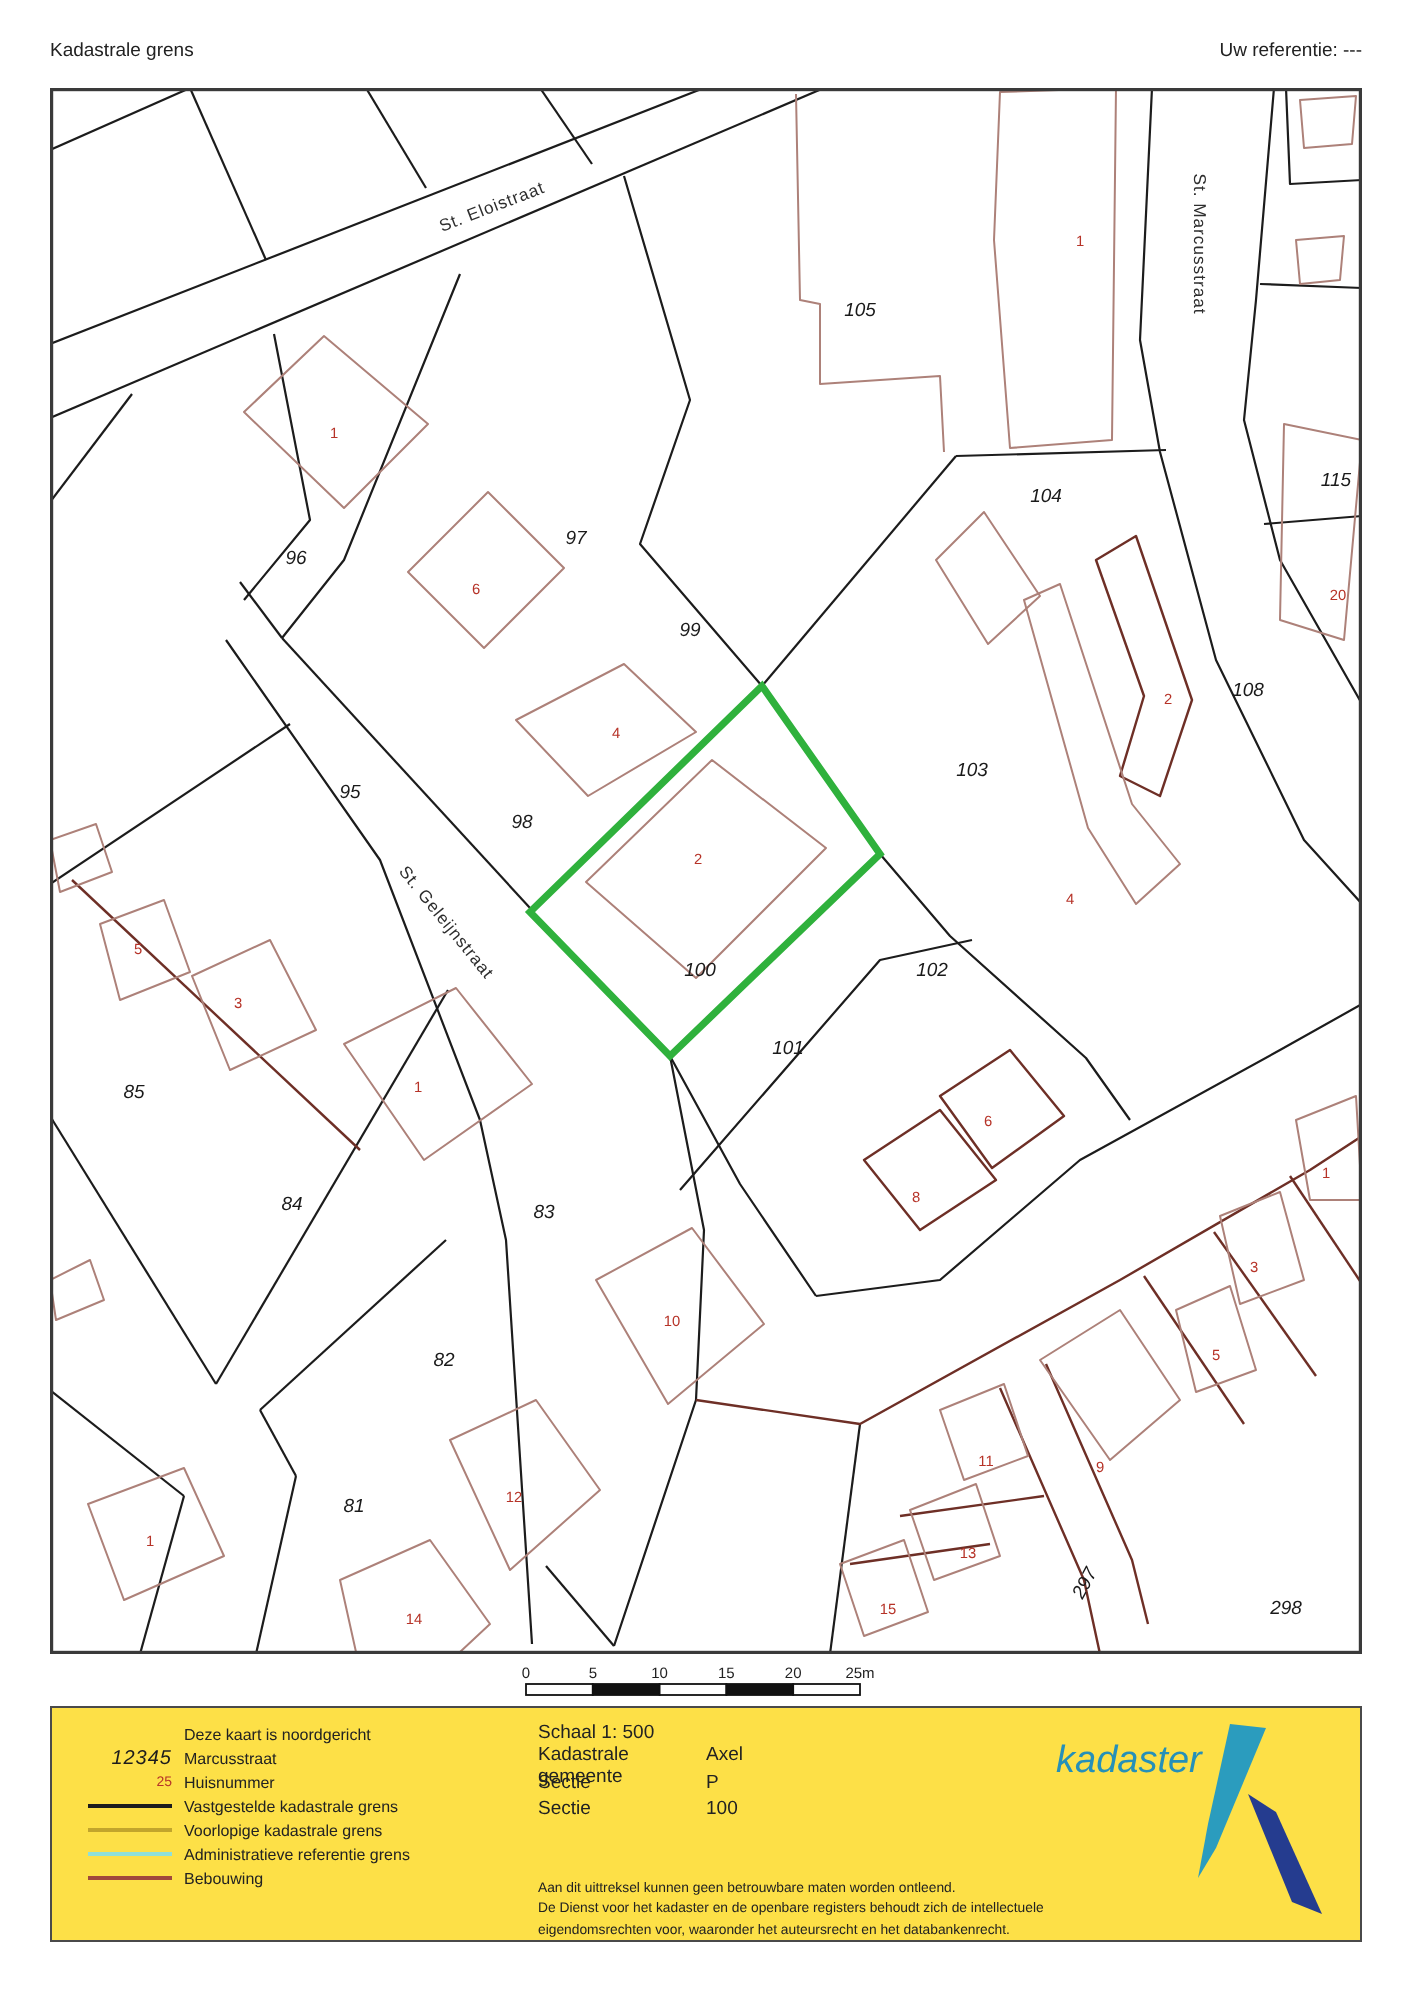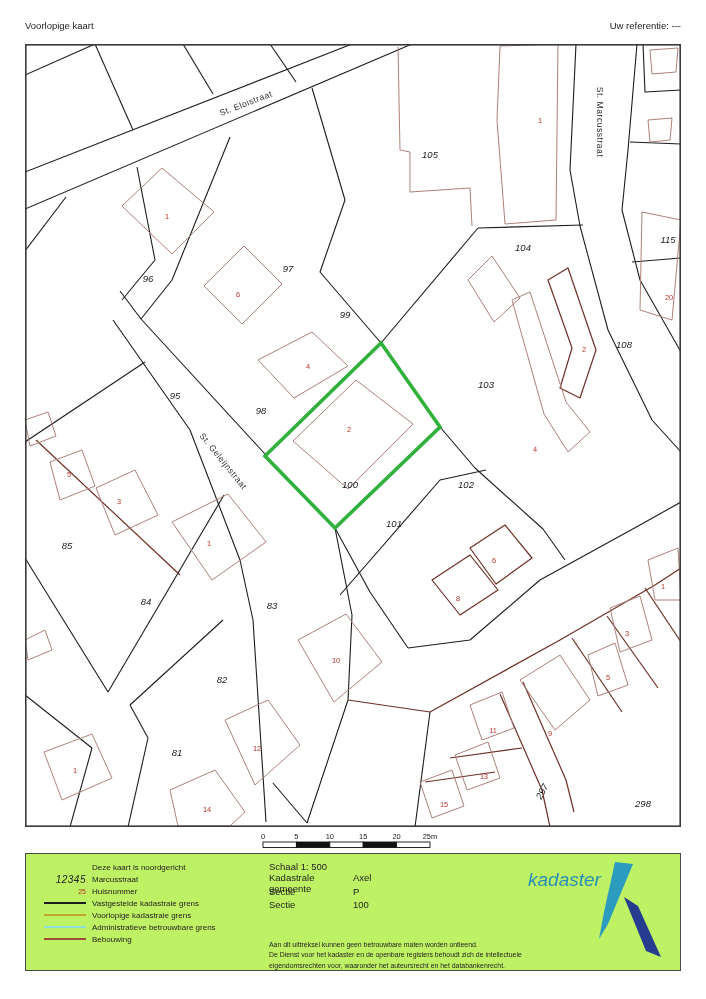--- a/index.html
+++ b/index.html
@@ -2,21 +2,21 @@
 <html><head>
 <meta charset="utf-8">
 <style>
   html,body{margin:0;padding:0;background:#ffffff;}
   body{width:706px;height:999px;position:relative;font-family:"Liberation Sans",sans-serif;color:#1c1c1c;overflow:hidden;}
   .hdr{position:absolute;top:20px;font-size:9.5px;color:#222;}
   #hdr-left{left:25px;}
   #hdr-right{right:25px;text-align:right;}
   #map-wrap{position:absolute;left:25px;top:44px;width:656px;height:783px;}
   #scale-svg{position:absolute;left:255px;top:831px;width:200px;height:20px;}
-  #bottom-box{position:absolute;left:25px;top:853px;width:656px;height:118px;border:1.3px solid #4a4a4a;box-sizing:border-box;background:#bef264;}
+  #bottom-box{position:absolute;left:25px;top:853px;width:656px;height:118px;border:1.3px solid #4a4a4a;box-sizing:border-box;background:#fde047;}
   #legend{position:absolute;left:18px;top:7px;}
   .lrow{display:flex;align-items:center;height:12px;}
   .lsample{width:48px;display:flex;align-items:flex-end;justify-content:flex-end;padding-right:6px;box-sizing:border-box;}
   .lsample .line{width:46px;height:2px;}
   .lsample .ptxt{font-style:italic;font-size:10px;color:#1c1c1c;letter-spacing:.5px;}
   .lsample .htxt{font-size:7px;color:#b63328;}
   .llabel{font-size:8px;color:#222;}
   #footer-left{position:absolute;left:18px;top:96px;font-size:7.4px;line-height:10.5px;color:#222;}
   #center-info{position:absolute;left:243px;top:7px;}
   #schaal{font-size:9.5px;color:#222;}
@@ -26,21 +26,21 @@
   #disclaimer{position:absolute;left:243px;top:86px;font-size:6.9px;line-height:10.4px;color:#222;}
   #logo-svg{position:absolute;left:496px;top:6px;}
   .street-label{font-size:8.6px;fill:#2e2e2e;letter-spacing:.5px;}
   .parcel-label{font-size:9.5px;font-style:italic;fill:#1a1a1a;}
   .house-label{font-size:7.4px;fill:#b63328;}
   text{font-family:"Liberation Sans",sans-serif;}
 </style>
 </head>
 <body>
 
-<div class="hdr" id="hdr-left">Voorlopige kaart</div>
+<div class="hdr" id="hdr-left">Kadastrale grens</div>
 <div class="hdr" id="hdr-right">Uw referentie: ---</div>
 
 <div id="map-wrap">
 <svg id="map-svg" width="656" height="783" viewBox="25 44 656 783" xmlns="http://www.w3.org/2000/svg">
   <rect x="25" y="44" width="656" height="783" fill="#ffffff"></rect>
 
   <g fill="none" stroke="#1c1c1c" stroke-width="1.1" stroke-linejoin="round">
     <polyline points="25,75 95,44"></polyline>
     <polyline points="95,44 133,130"></polyline>
     <polyline points="183,44 213,94"></polyline>
@@ -224,21 +224,21 @@
       <div class="lrow">
         <div class="lsample">
           <div class="line" style="background: rgb(194, 165, 44);"></div>
         </div>
         <div class="llabel">Voorlopige kadastrale grens</div>
       </div>
       <div class="lrow">
         <div class="lsample">
           <div class="line" style="background: rgb(143, 224, 216);"></div>
         </div>
-        <div class="llabel">Administratieve betrouwbare grens</div>
+        <div class="llabel">Administratieve referentie grens</div>
       </div>
       <div class="lrow">
         <div class="lsample">
           <div class="line" style="background: rgb(160, 72, 60);"></div>
         </div>
         <div class="llabel">Bebouwing</div>
       </div>
     </div>
 
   <div id="center-info">

